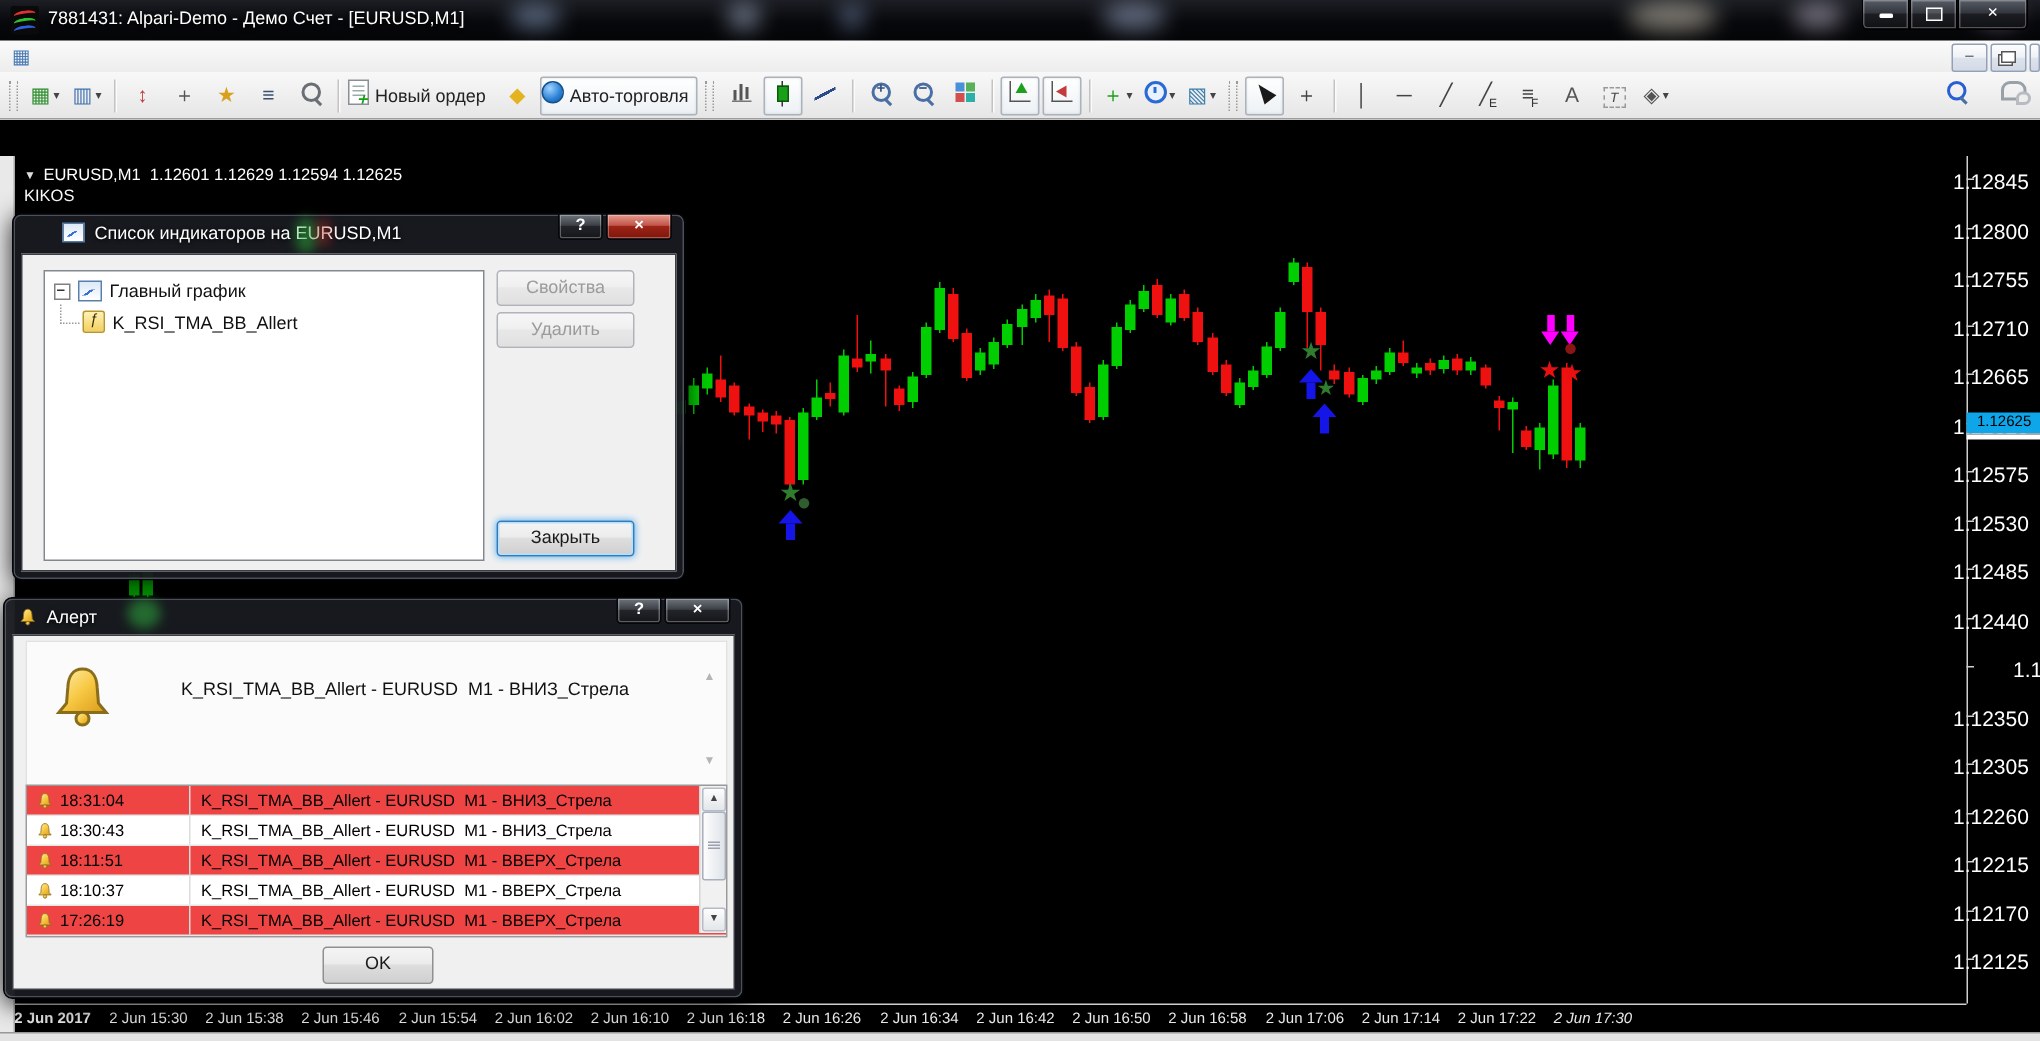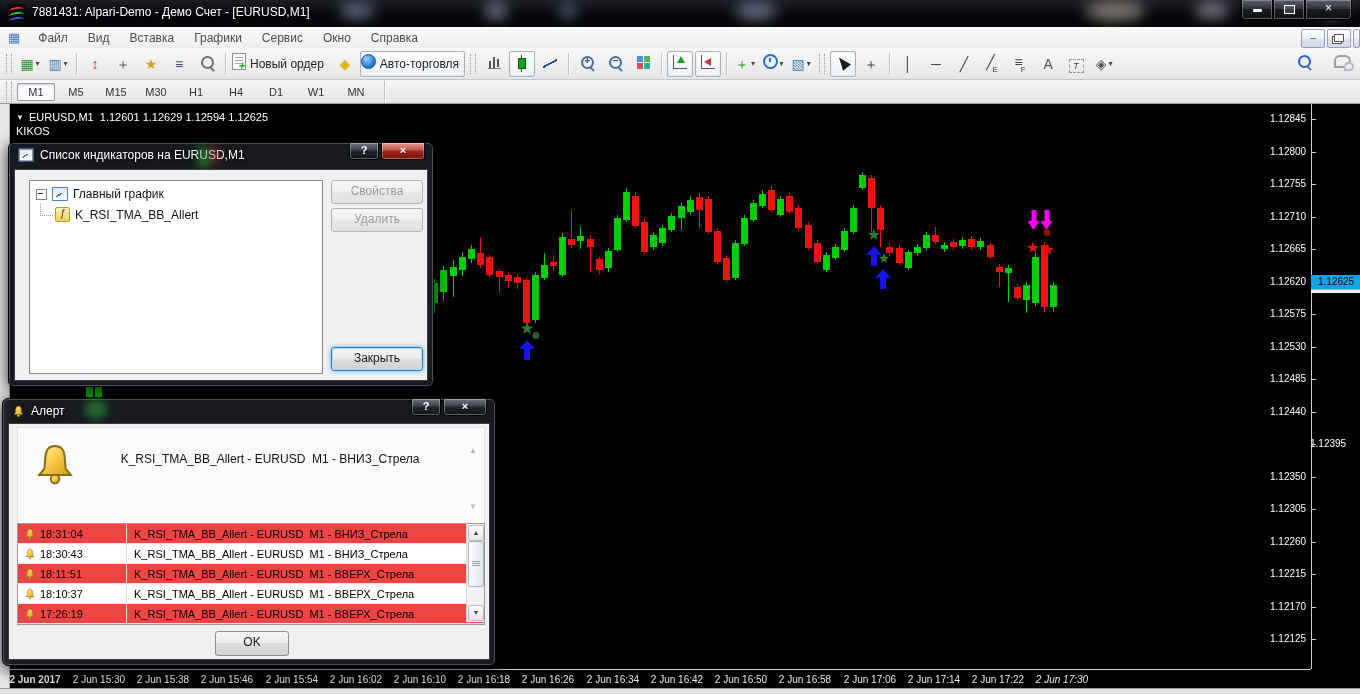--- a/index.html
+++ b/index.html
@@ -88,40 +88,40 @@
   #symbol-line{position:absolute;left:6px;top:7px;color:#fff;font-size:11px;white-space:pre;}
   #symbol-line .tri{font-size:8px;margin-right:5px;vertical-align:1px;color:#ddd;}
   #watermark{position:absolute;left:6px;top:21px;color:#fff;font-size:11px;}
   .wick{position:absolute;width:1px;}
   .body{position:absolute;width:7px;}
   .star{position:absolute;line-height:1;transform:translateX(-50%);}
   .dot{position:absolute;border-radius:50%;transform:translateX(-50%);}
   .arrowup,.arrowdn{position:absolute;transform:translateX(-50%);display:flex;flex-direction:column;align-items:center;}
   .arrowdngrp{position:absolute;transform:translateX(-50%);display:flex;gap:1px;}
   #price-axis-line{position:absolute;left:1301px;top:0;width:1px;height:565px;background:#cfcfcf;}
-  .pa-label{position:absolute;left:1260px;color:#fff;font-size:10px;white-space:pre;}
+  .pa-label{position:absolute;left:1292px;color:#fff;font-size:14px;white-space:pre;}
   .pa-tick{position:absolute;left:1301px;width:5px;height:1px;background:#cfcfcf;}
   #cur-price{position:absolute;left:1301px;width:49px;height:14px;background:#0ea5e9;color:#000;font-size:10px;line-height:14px;padding-left:7px;box-sizing:border-box;white-space:pre;overflow:hidden;}
   #cur-price2{position:absolute;left:1301px;width:49px;height:4px;background:#fff;border-top:1px solid #aaa;box-sizing:border-box;}
   #time-axis-line{position:absolute;left:0;top:565px;width:1301px;height:1px;background:#cfcfcf;}
   .ta-label{position:absolute;top:570px;transform:translateX(-50%);color:#e8e8e8;font-size:10px;white-space:pre;}
   .ta-label.date{font-weight:bold;}
   
   .win7{position:absolute;background:rgba(24,26,31,.96);border:1px solid #030508;border-radius:6px;
     box-shadow:0 3px 16px rgba(0,0,0,.85),inset 0 0 0 1px rgba(170,180,200,.35);}
   .win7 .tbar{height:24px;display:flex;align-items:center;gap:6px;padding:0 9px;color:#fff;font-size:12px;text-shadow:0 1px 3px #000;}
   .win7 .client{position:absolute;left:5px;right:5px;bottom:5px;background:#f0f0f0;border:1px solid #3c3f45;}
   .capbtns{position:absolute;top:-1px;display:flex;}
   .capbtn{height:16px;width:28px;background:linear-gradient(#70757d,#3c4047 45%,#222429 50%,#141619);
     border:1px solid #05070a;box-shadow:inset 0 0 0 1px rgba(255,255,255,.3);
     color:#fff;font-size:11px;font-weight:bold;text-align:center;line-height:15px;border-radius:0 0 3px 3px;margin-left:2px;}
   .capbtn.closer{width:42px;}
   .capbtn.red{background:linear-gradient(#e89a90,#c2564a 45%,#9c2417 50%,#7e150a);}
   
-  #ind-dialog{left:8px;top:142px;width:424px;height:243px;z-index:10;}
+  #ind-dialog{left:8px;top:142px;width:424px;height:243px;z-index:10;padding-left:23px;}
   #ind-list{position:absolute;left:14px;top:10px;width:292px;height:192px;background:#fff;border:1px solid #828790;}
   .tree-row{display:flex;align-items:center;gap:5px;font-size:12px;color:#111;margin:6px 0 0 6px;}
   .expander{width:9px;height:9px;border:1px solid #808080;background:#fff;position:relative;}
   .expander::after{content:"";position:absolute;left:1px;top:3px;width:5px;height:1px;background:#333;}
   .tree-ico-chart{width:14px;height:12px;border:1px solid #5a7fae;background:linear-gradient(#dce9f8,#fff);position:relative;}
   .tree-ico-chart::after{content:"";position:absolute;left:1px;top:5px;width:10px;height:4px;
      background:linear-gradient(-35deg,transparent 42%,#3a6fd0 42%,#3a6fd0 58%,transparent 58%);}
   .tree-ico-fx{width:13px;height:13px;border:1px solid #b8962a;border-radius:2px;background:linear-gradient(#fef2b8,#f3cf5e);
      font-size:10px;font-style:italic;color:#403000;text-align:center;line-height:12px;}
   .tree-connector{width:12px;height:12px;border-left:1px dotted #9a9a9a;border-bottom:1px dotted #9a9a9a;margin:-6px 0 6px 10px;}
@@ -168,29 +168,20 @@
     <span id="title-text">7881431: Alpari-Demo - Демо Счет - [EURUSD,M1]</span>
     <div id="win-controls">
       <div class="wbtn first"><span class="glyph-min"></span></div>
       <div class="wbtn"><span class="ico-restore-w"></span></div>
       <div class="wbtn close" actable="true"><span>×</span></div>
     </div>
   </div>
 
   <div id="menubar">
     <span class="app-ico">▦</span>
-    <div id="menu-items" style="display:flex;">
-        <div class="menu-item">Файл</div>
-        <div class="menu-item">Вид</div>
-        <div class="menu-item">Вставка</div>
-        <div class="menu-item">Графики</div>
-        <div class="menu-item">Сервис</div>
-        <div class="menu-item">Окно</div>
-        <div class="menu-item">Справка</div>
-      </div>
     <div id="mdi-controls">
       <div class="mdibtn">–</div>
       <div class="mdibtn"><span class="ico-restore-d"></span></div>
       <div class="mdibtn" style="width:5px;"></div>
     </div>
   </div>
 
   <div id="toolbar">
       <div class="grip"></div>
       <div class="tb-group">
@@ -323,33 +314,20 @@
     </div>
   <div id="tb-right">
       <div class="tb-btn">
         <span><i class="ico-mag" style="border-color: rgb(42, 95, 212);"></i></span>
       </div>
       <div class="tb-btn">
         <span><i class="ico-chat"></i></span>
       </div>
     </div>
 
-  <div id="tfbar">
-      <div class="grip"></div>
-      <div class="tf-btn active">M1</div>
-      <div class="tf-btn">M5</div>
-      <div class="tf-btn">M15</div>
-      <div class="tf-btn">M30</div>
-      <div class="tf-btn">H1</div>
-      <div class="tf-btn">H4</div>
-      <div class="tf-btn">D1</div>
-      <div class="tf-btn">W1</div>
-      <div class="tf-btn">MN</div>
-      <div class="sep" style="margin-left: 8px;"></div>
-    </div>
 
   <div id="chart">
     <div id="candles">
         <div class="wick" style="left: 424px; top: 175px; height: 34px; background: rgb(0, 206, 0);"></div>
         <div class="body" style="left: 421px; top: 179px; height: 20px; background: rgb(0, 206, 0);"></div>
         <div class="wick" style="left: 433px; top: 162px; height: 35px; background: rgb(0, 206, 0);"></div>
         <div class="body" style="left: 430px; top: 166px; height: 22px; background: rgb(0, 206, 0);"></div>
         <div class="wick" style="left: 443px; top: 156px; height: 37px; background: rgb(0, 206, 0);"></div>
         <div class="body" style="left: 440px; top: 163px; height: 9px; background: rgb(0, 206, 0);"></div>
         <div class="wick" style="left: 452px; top: 148px; height: 24px; background: rgb(0, 206, 0);"></div>

